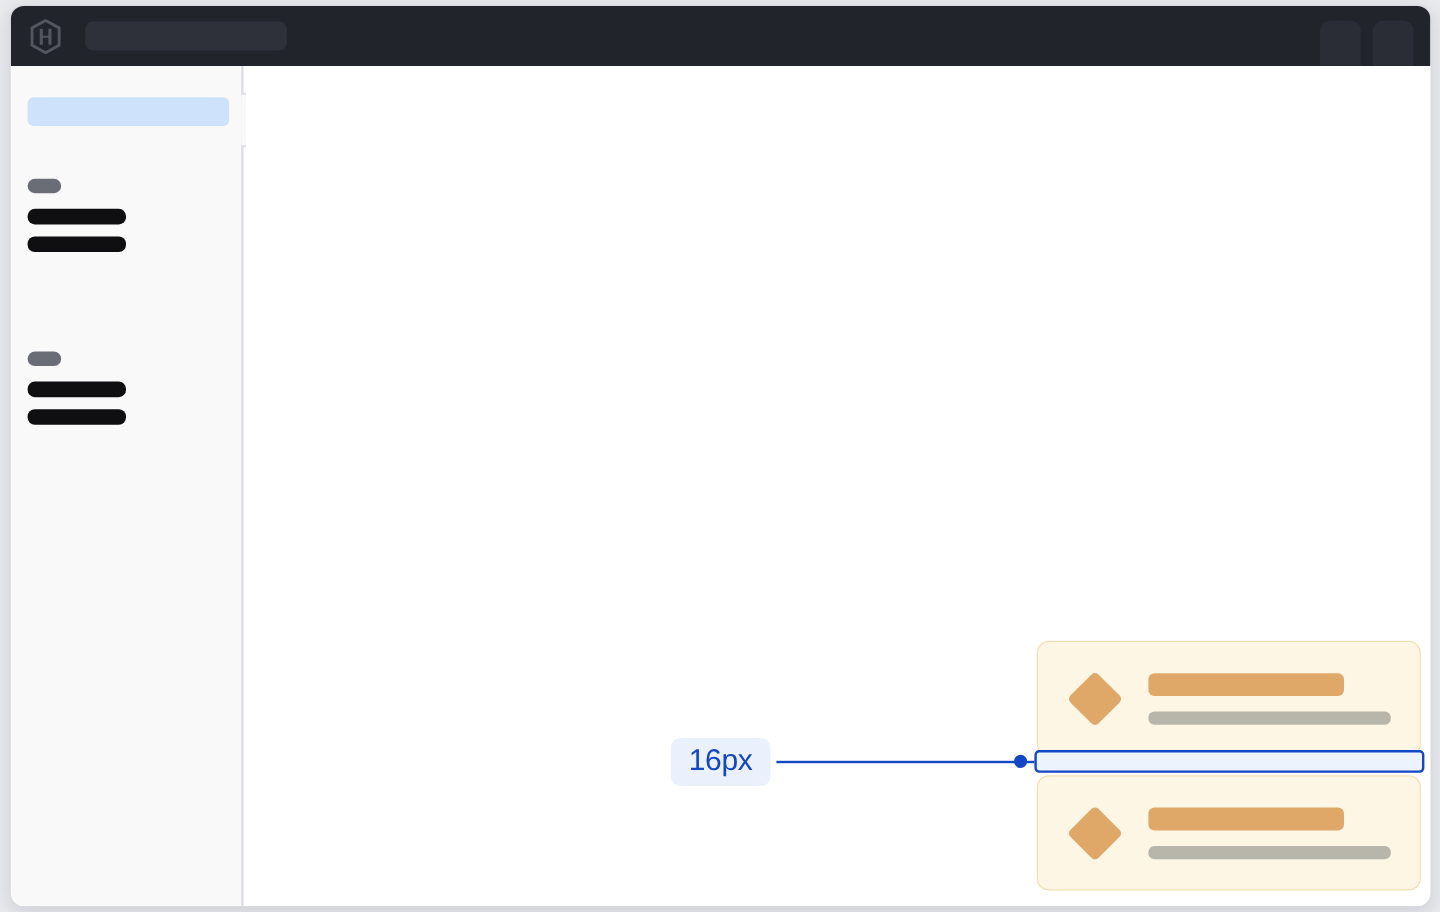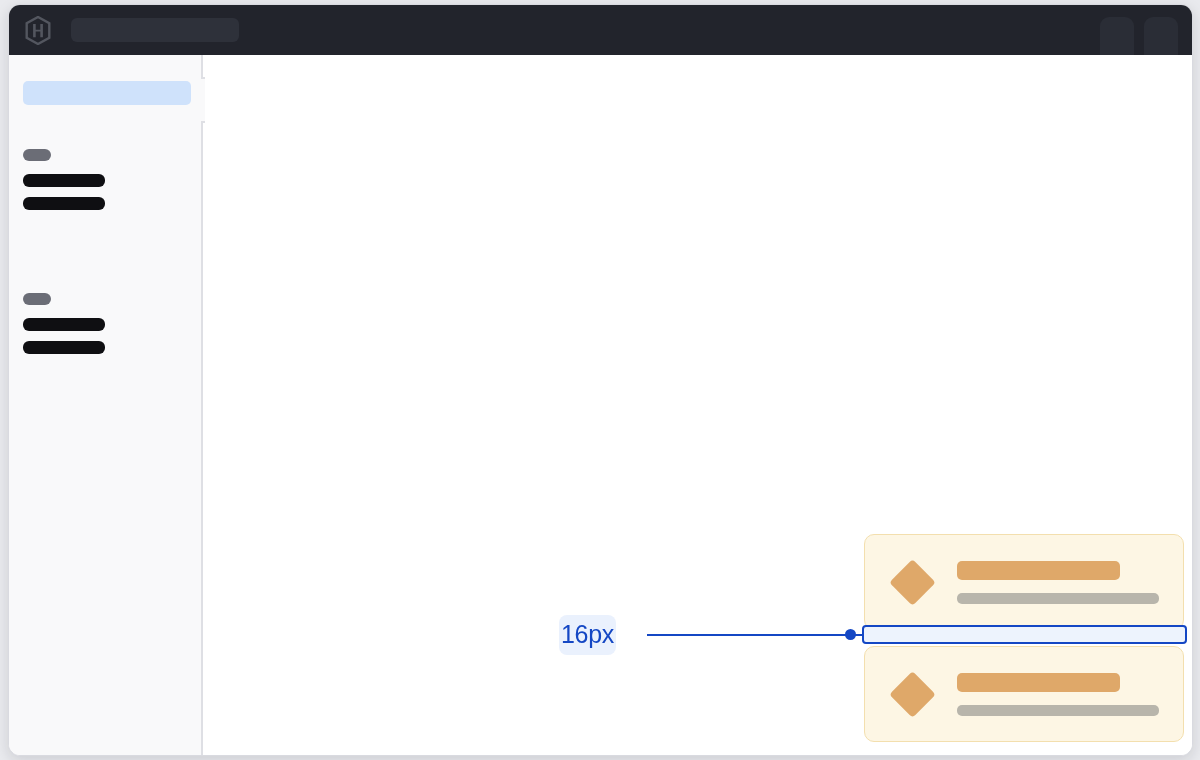--- a/index.html
+++ b/index.html
@@ -190,21 +190,21 @@
     top: 574px;
     width: 11px;
     height: 11px;
     border-radius: 50%;
     background: #1447c4;
   }
   #spacing-badge {
     position: absolute;
     left: 354px;
     top: 560px;
-    padding: 5px 2px 7px;
+    padding: 5px 15px 7px;
     background: #eaf1fd;
     border-radius: 8px;
     color: #1447c4;
     font-size: 25px;
     line-height: 28px;
     letter-spacing: -0.3px;
     white-space: nowrap;
   }
 </style>
 </head>

